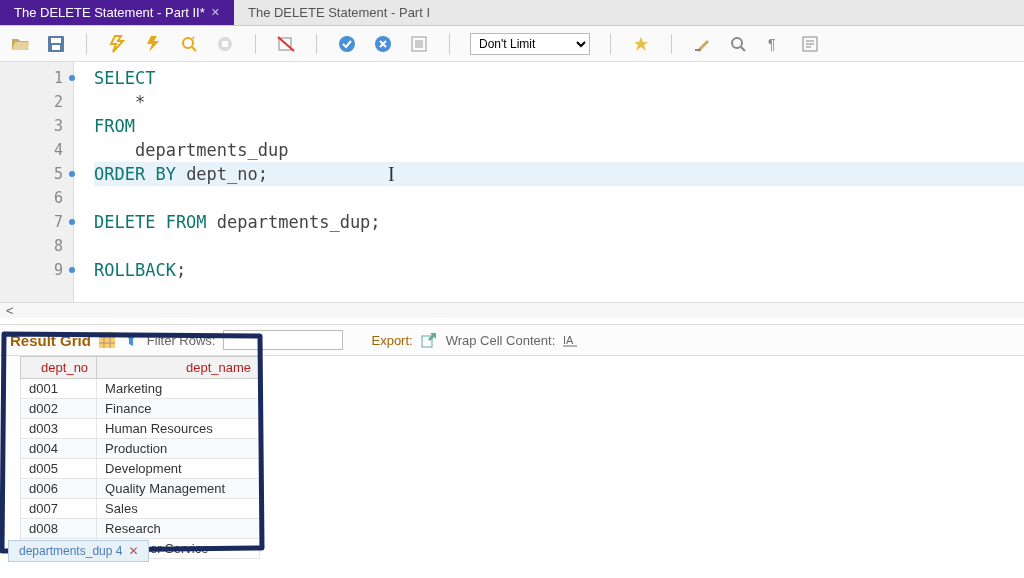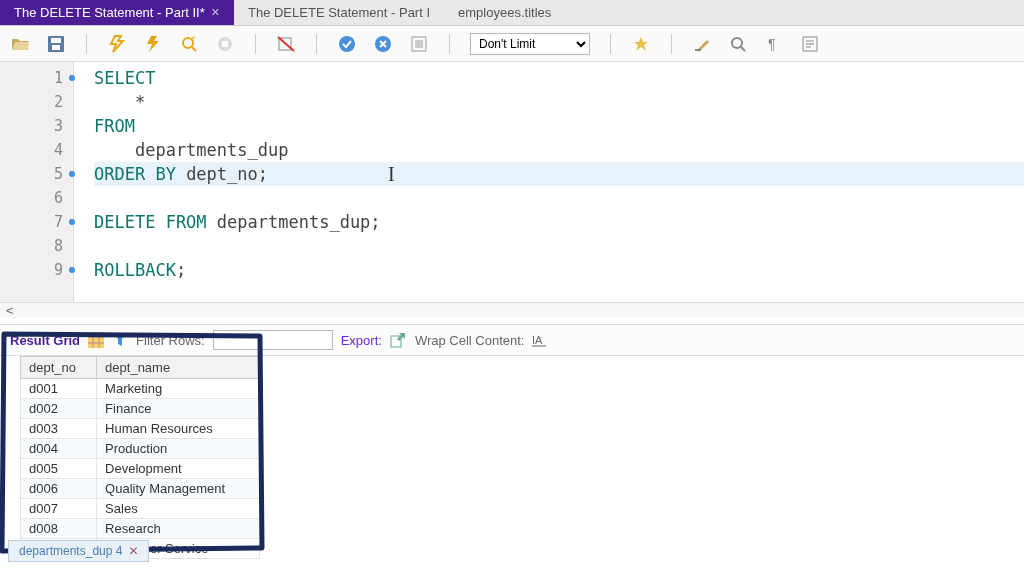--- a/index.html
+++ b/index.html
@@ -17,44 +17,41 @@
 .gline { height: 24px; display: flex; align-items: center; justify-content: flex-end; padding-right: 10px; color: #888; font-size: 15px; font-family: Consolas, monospace; position: relative; }
 .gline .dot { position: absolute; right: -2px; width: 6px; height: 6px; background: #4a90d9; border-radius: 50%; }
 .code { flex: 1; padding: 4px 0 0 20px; font-family: Consolas, monospace; font-size: 17px; }
 .cline { height: 24px; display: flex; align-items: center; white-space: pre; }
 .cline.hl { background: #e8f2fb; }
 .kw { color: #0f766e; font-weight: 500; }
 .txt { color: #444; }
 .cursor-i { font-family: serif; font-size: 20px; color: #333; margin-left: 120px; }
 .scroll-left { height: 16px; border-top: 1px solid #ddd; display: flex; align-items: center; padding-left: 6px; color: #666; background: #f7f7f7; }
 .results-bar { display: flex; align-items: center; gap: 8px; padding: 4px 10px; border-bottom: 1px solid #ddd; border-top: 1px solid #ddd; height: 32px; margin-top: 6px; background: #fcfcfc; }
-.results-bar .lbl { font-weight: bold; color: #4c1d95; font-size: 13px; }
+.results-bar .lbl { font-weight: bold; color: #a16207; font-size: 15px; }
 .filter-input { border: 1px solid #bbb; height: 20px; width: 120px; padding: 0 4px; }
 .small-ico { width: 16px; height: 16px; display: inline-flex; align-items: center; justify-content: center; }
 .grid-wrap { padding: 0 6px 0 20px; position: relative; width: 280px; }
 table.grid { border-collapse: collapse; font-size: 13px; width: 240px; }
-table.grid th { background: #f2f2f2; border: 1px solid #ccc; padding: 3px 8px; text-align: left; font-weight: normal; color: #404040; }
+table.grid th { background: #f2f2f2; border: 1px solid #ccc; padding: 3px 8px; text-align: right; font-weight: normal; color: #b91c1c; }
 table.grid td { border: 1px solid #e5e5e5; padding: 2px 8px; color: #333; }
 table.grid tr:nth-child(even) td { background: #f8fbfe; }
 .annot { position: absolute; pointer-events: none; }
 .bottom-tab { position: absolute; bottom: 16px; left: 8px; font-size: 12px; color: #4a7db5; padding: 3px 10px; background: #e8f0f8; border: 1px solid #b8cde0; display: flex; align-items: center; gap: 6px; }
 </style>
 </head>
 <body>
 
 <div class="tabs">
   <div class="tab active">
     <span>The DELETE Statement - Part II*</span>
     <span class="close">✕</span>
   </div>
   <div class="tab">
     <span>The DELETE Statement - Part I</span>
-  </div>
-  <div class="tab">
-    <span>employees.titles</span>
   </div>
 </div>
 
 <div class="toolbar">
   <span class="tool-ico">
       <svg width="18" height="16" viewBox="0 0 18 16">
         <path fill="#c9a85f" d="M1 3h6l2 2h8v9H1z"></path>
         <path fill="#e8d49a" d="M1 14l3-8h15l-3 8z"></path>
       </svg>
     </span>
@@ -185,21 +182,21 @@
         <path stroke="#b88" d="M0 5h16M0 11h16M5 0v16M11 0v16"></path>
       </svg>
     </span>
   <span class="small-ico">
       <svg width="14" height="14">
         <path fill="#4a90d9" d="M0 0h14l-5 6v7l-4-2V6z"></path>
       </svg>
     </span>
   <span style="color:#666">Filter Rows:</span>
   <input class="filter-input" style="">
-  <span style="color:#6d28d9">Export:</span>
+  <span style="margin-left:20px;color:#a16207">Export:</span>
   <span class="small-ico">
       <svg width="16" height="16">
         <rect x="1" y="4" width="10" height="11" fill="none" stroke="#6a9"></rect>
         <path fill="#6a9" d="M9 1h6v6l-2-2-4 4-2-2 4-4z"></path>
       </svg>
     </span>
   <span style="margin-left:1px;color:#666">Wrap Cell Content:</span>
   <span class="small-ico">
       <svg width="16" height="14">
         <text x="0" y="11" font-size="11" fill="#666">IA</text>

